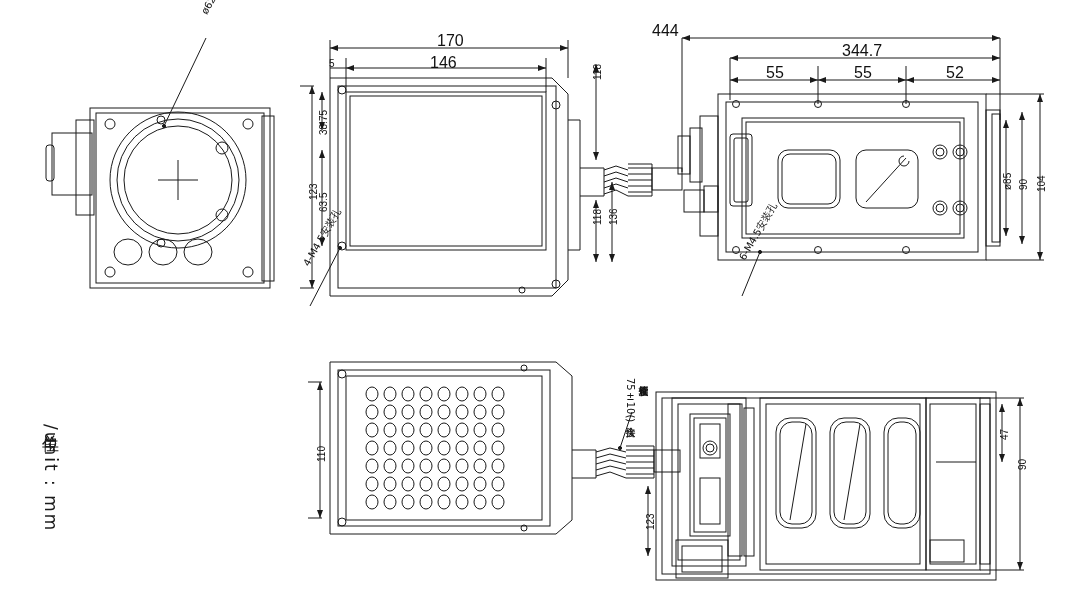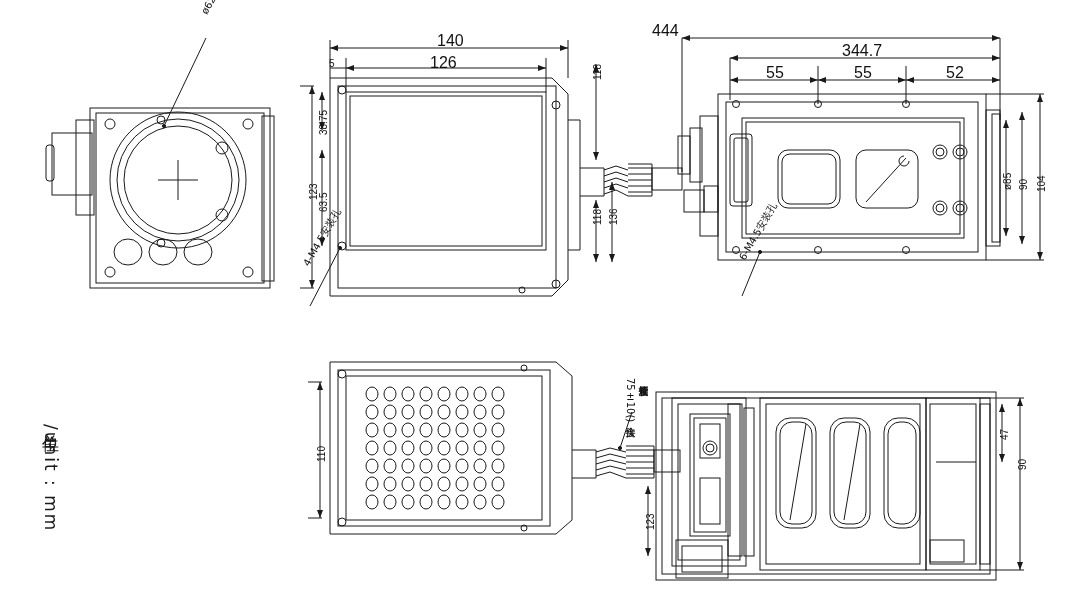--- a/index.html
+++ b/index.html
@@ -352,22 +352,22 @@
       <line x1="980" y1="570" x2="1024" y2="570"></line>
     </g>
 
   </g>
 </svg>
 
 <div class="unit">单位/unit : mm</div>
 
 <div class="lbl cn" style="left:198px;top:10px;transform:rotate(-60deg);transform-origin:left top;">ø62 通光口径</div>
 
-<div class="lbl" style="left:437px;top:32px;">140</div>
-<div class="lbl" style="left:430px;top:54px;">126</div>
+<div class="lbl" style="left:437px;top:32px;">170</div>
+<div class="lbl" style="left:430px;top:54px;">146</div>
 <div class="lbl sm" style="left:329px;top:58px;">5</div>
 <div class="lbl sm rot90" style="left:318px;top:135px;">38.75</div>
 <div class="lbl sm rot90" style="left:318px;top:212px;">63.5</div>
 <div class="lbl sm rot90" style="left:308px;top:200px;">123</div>
 <div class="lbl sm rot90" style="left:592px;top:80px;">118</div>
 <div class="lbl sm rot90" style="left:592px;top:225px;">118</div>
 <div class="lbl sm rot90" style="left:608px;top:225px;">136</div>
 <div class="lbl cn" style="left:300px;top:262px;transform:rotate(-60deg);transform-origin:left top;">4-M4.5安装孔</div>
 
 <div class="lbl" style="left:652px;top:22px;">444</div>

